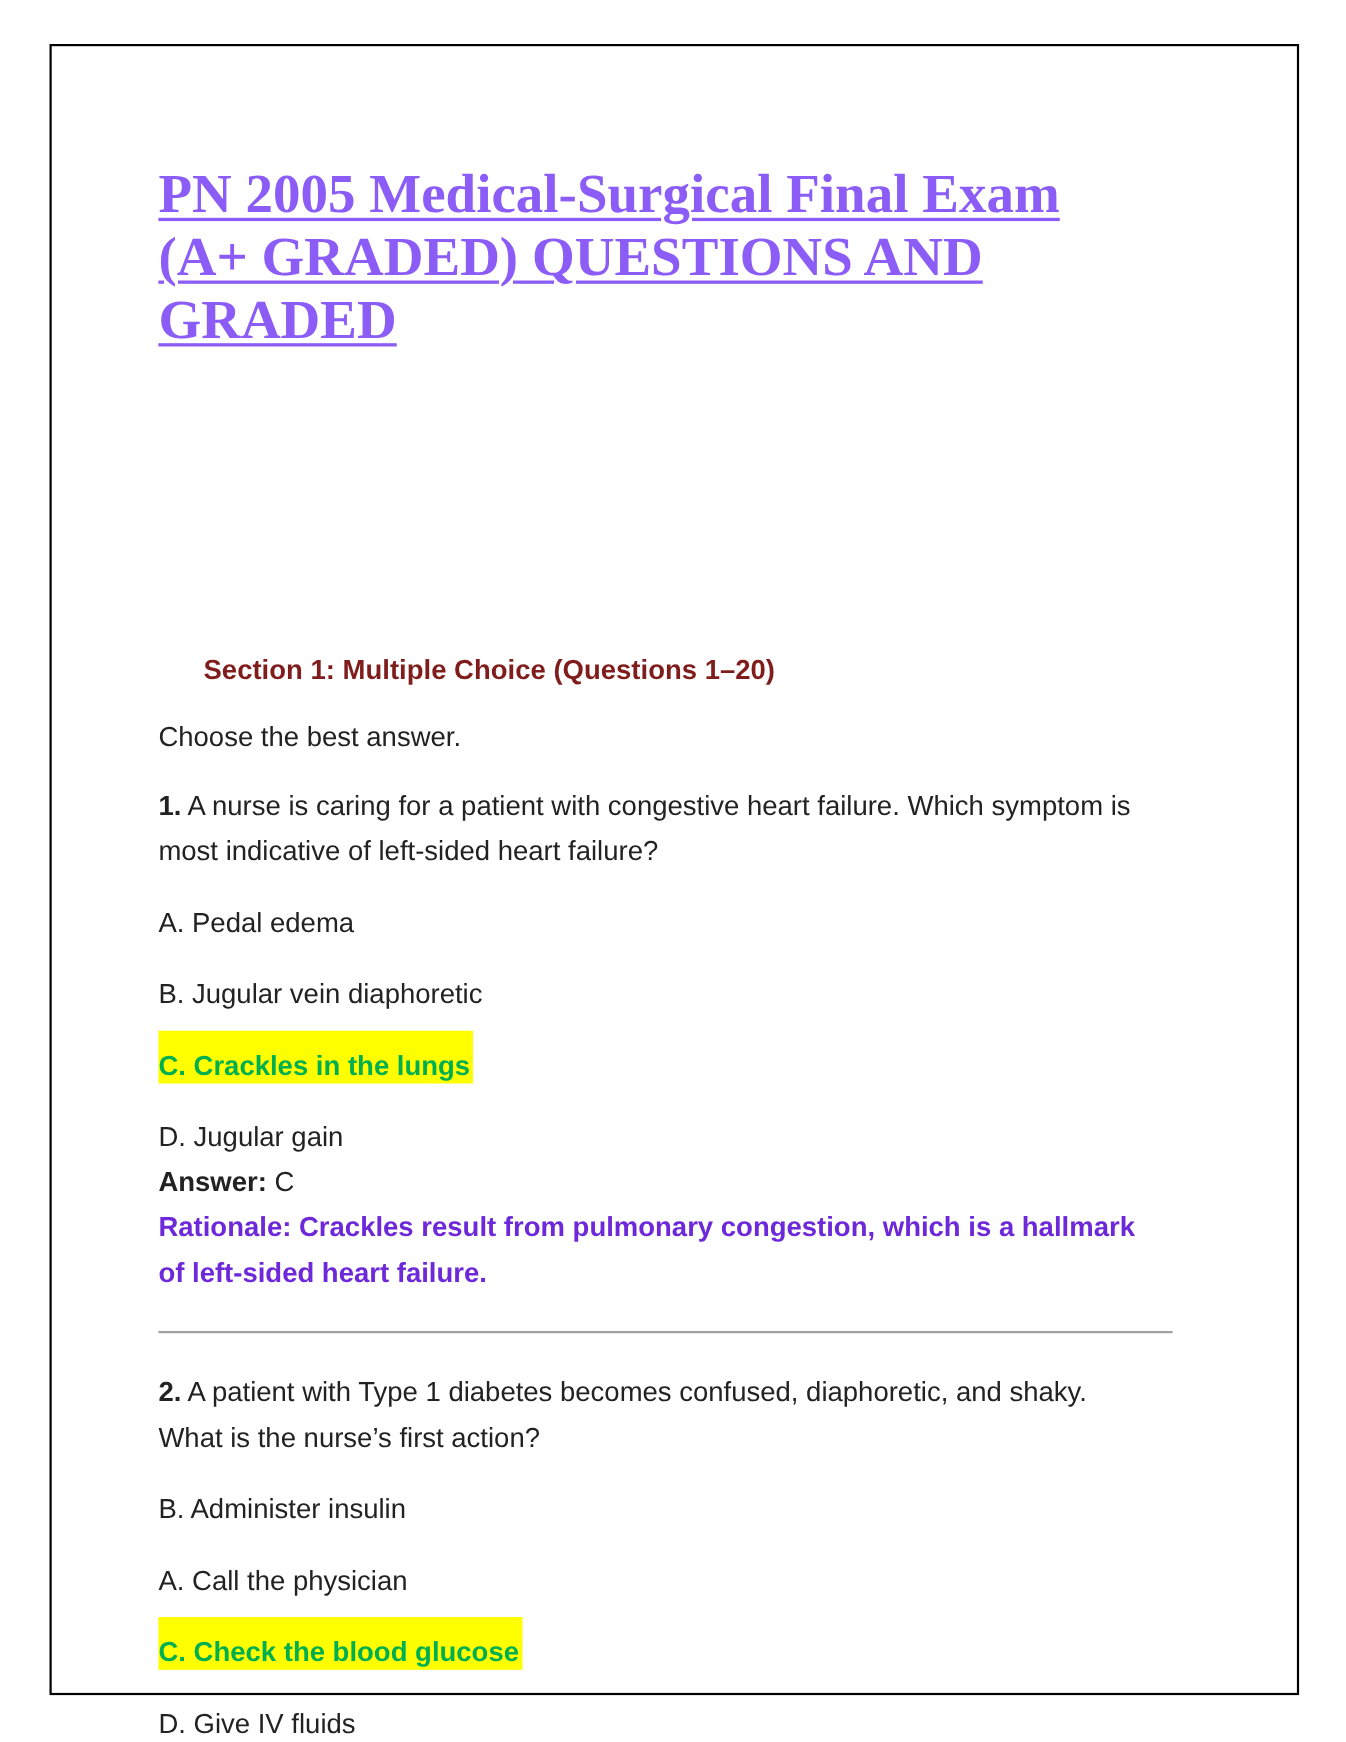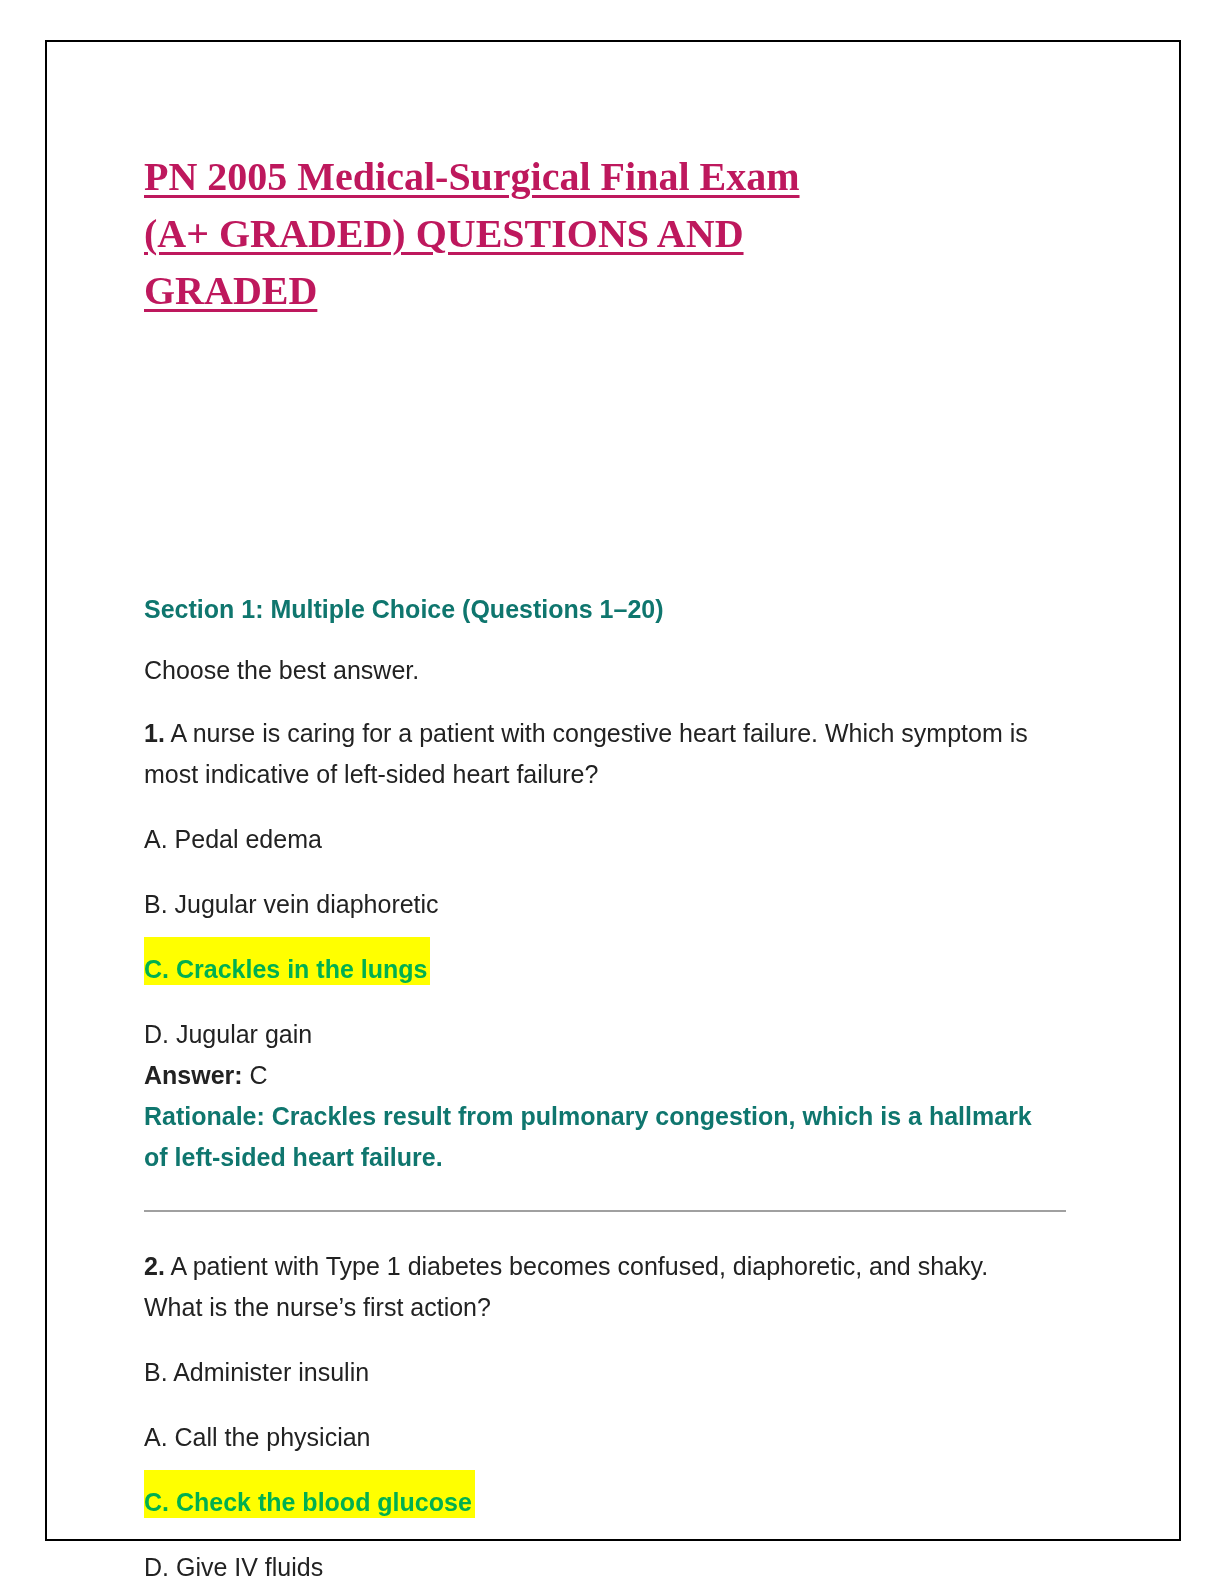--- a/index.html
+++ b/index.html
@@ -16,35 +16,36 @@
     width: 1136px; height: 1501px;
     border: 2px solid #000000;
     background: #ffffff;
   }
   .content {
     padding: 106px 118px 0 97px;
   }
   h1.doc-title {
     font-family: "Liberation Serif", serif;
     font-weight: bold;
-    font-size: 40px;
+    font-size: 50px;
     line-height: 57px;
-    color: #be185d;
+    color: #8b5cf6;
   }
   h1.doc-title .tl {
     text-decoration: underline;
     text-decoration-thickness: 3px;
     text-underline-offset: 5px;
   }
   .section-heading {
     margin-top: 270px;
     font-size: 25px;
     line-height: 41px;
     font-weight: bold;
-    color: #0f766e;
+    color: #7f1d1d;
+    margin-left: 41px;
   }
   .intro {
     margin-top: 20px;
     font-size: 25px;
     line-height: 41px;
   }
   .question { max-width: 905px; }
   .qtext {
     margin-top: 22px;
     font-size: 25px;
@@ -65,21 +66,21 @@
   }
   .answer {
     font-size: 25px;
     line-height: 41px;
   }
   .answer .lbl { font-weight: bold; text-align: right; }
   .rationale {
     font-size: 25px;
     line-height: 41px;
     font-weight: bold;
-    color: #0f766e;
+    color: #6d28d9;
     max-width: 905px;
   }
   hr.qdivider {
     border: none;
     border-top: 2px solid #a0a0a0;
     margin: 32px 0 34px 0;
     width: 922px;
   }
 </style>
 </head>

